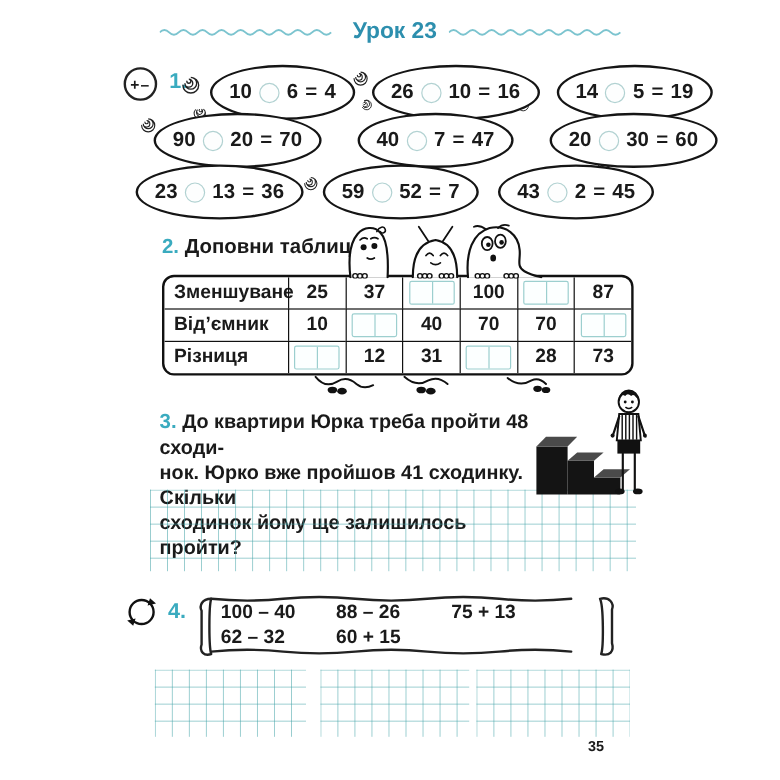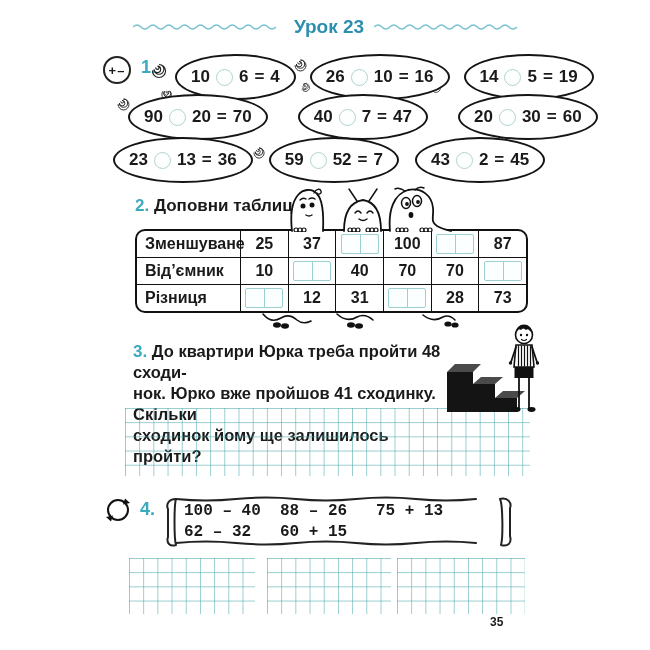--- a/index.html
+++ b/index.html
@@ -51,21 +51,21 @@
         linear-gradient(to bottom, rgba(64,162,166,.55) 1px, transparent 1px);
         background-size:14.2px 14.2px;}
 
   
   .cycle-icon{position:absolute;left:104px;top:496px;}
   .ex4-num{position:absolute;left:140px;top:499px;}
   .scroll-wrap{position:absolute;left:160px;top:491px;width:356px;height:60px;}
   .scroll-svg{position:absolute;left:0;top:0;}
   .scroll-grid{position:absolute;left:24px;top:9px;right:30px;bottom:8px;display:grid;
                grid-template-columns:96px 96px 100px;grid-auto-rows:1fr;align-items:center;}
-  .expr{font-weight:bold;font-size:16px;white-space:nowrap;font-family:Liberation Mono, monospace;}
+  .expr{font-weight:bold;font-size:16px;white-space:nowrap;}
 
   .page-num{position:absolute;left:490px;top:615px;font-weight:bold;font-size:12px;}
 </style>
 </head>
 <body>
 
 <div class="page">
 
   <svg width="0" height="0" style="position:absolute">
     <defs>

